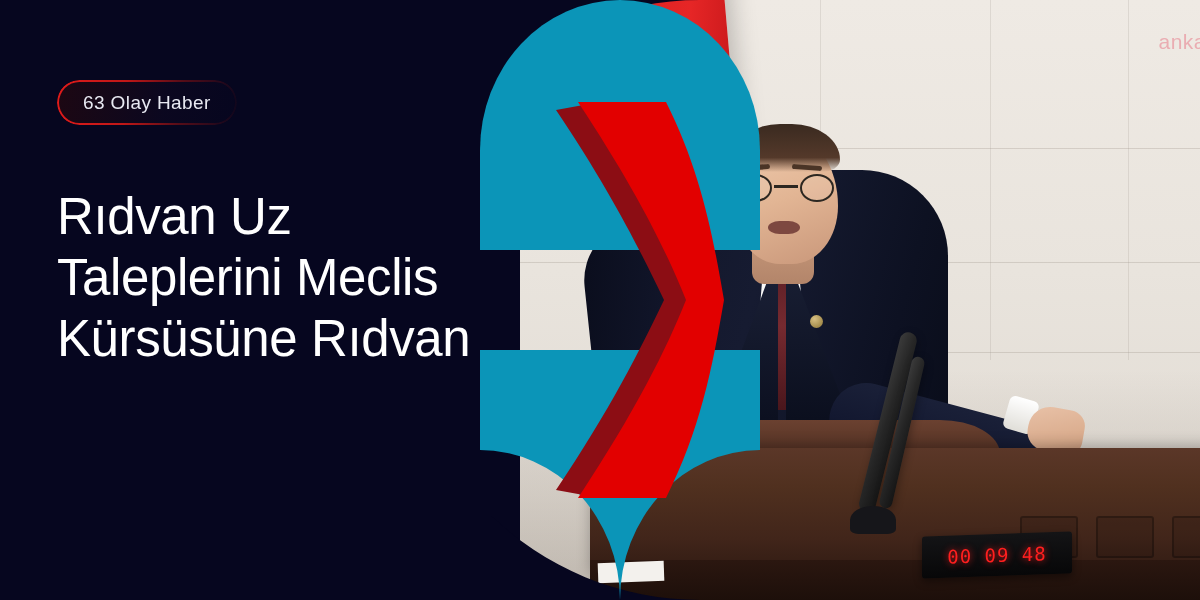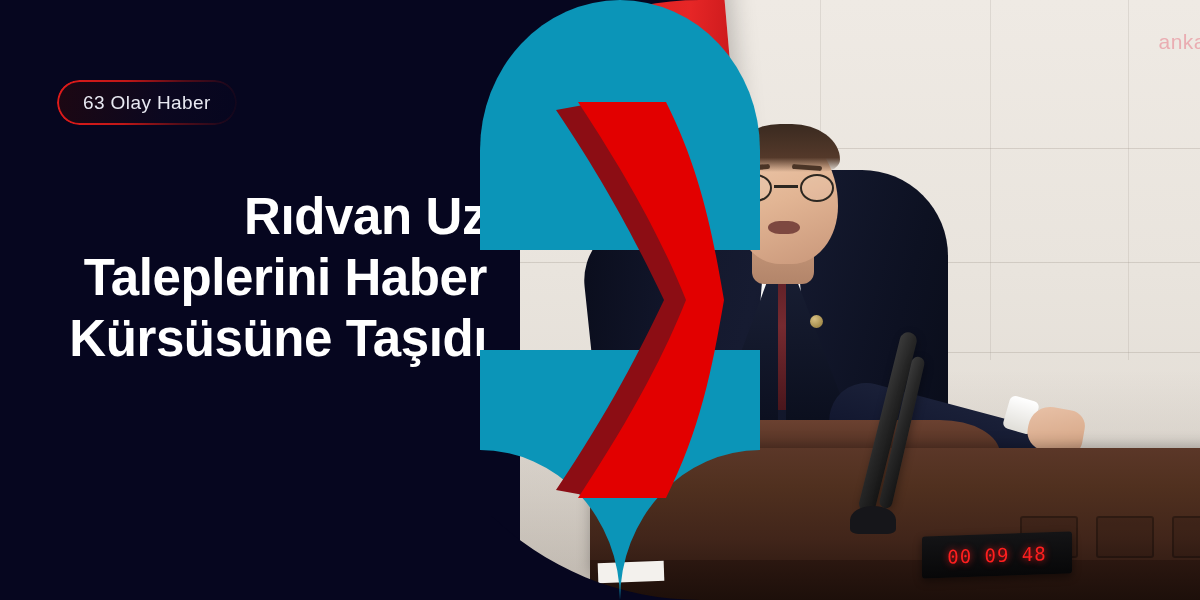--- a/index.html
+++ b/index.html
@@ -60,23 +60,22 @@
   .badge-text { position: relative; z-index: 2; }
 
   .headline {
     position: absolute;
     left: 57px;
     top: 186px;
     width: 430px;
     color: #ffffff;
     font-size: 51px;
     line-height: 61px;
-    font-weight: 700;
+    font-weight: 400;
     letter-spacing: -0.4px;
-    text-align: right;
   }
   .headline .hl-line { display: block; white-space: nowrap; }
 
   
   .photo-wrap {
     position: absolute;
     left: 520px;
     top: 0;
     width: 680px;
     height: 600px;
@@ -517,22 +516,22 @@
     <path d="M520,0 L700,0 A1,1 0 0 0 700,600 L520,600 Z" fill="#06061f"></path>
   </svg>
 
   <div class="left-panel">
     <div class="badge">
       <span class="badge-text">63 Olay Haber</span>
     </div>
 
     <div class="headline">
       <span class="hl-line">Rıdvan Uz</span>
-      <span class="hl-line">Taleplerini Haber</span>
-      <span class="hl-line">Kürsüsüne Taşıdı</span>
+      <span class="hl-line">Taleplerini Meclis</span>
+      <span class="hl-line">Kürsüsüne Rıdvan</span>
     </div>
   </div>
 
   <svg class="decor" viewBox="0 0 1200 600">
 
     <path d="M480,150 A140,150 0 0 1 620,0 A140,150 0 0 1 760,150 L760,250 L480,250 Z" fill="#0b95b8"></path>
 
     <path d="M480,450 A140,150 0 0 1 620,600 A140,150 0 0 1 760,450 L760,350 L480,350 Z" fill="#0b95b8" transform="translate(0,0) scale(1,1)"></path>
 
     <path d="M556,110 C610,190 640,250 664,300 C640,350 610,410 556,490 L600,498 C660,410 690,350 708,300 C690,250 660,190 600,102 Z" fill="#8c0d14"></path>

